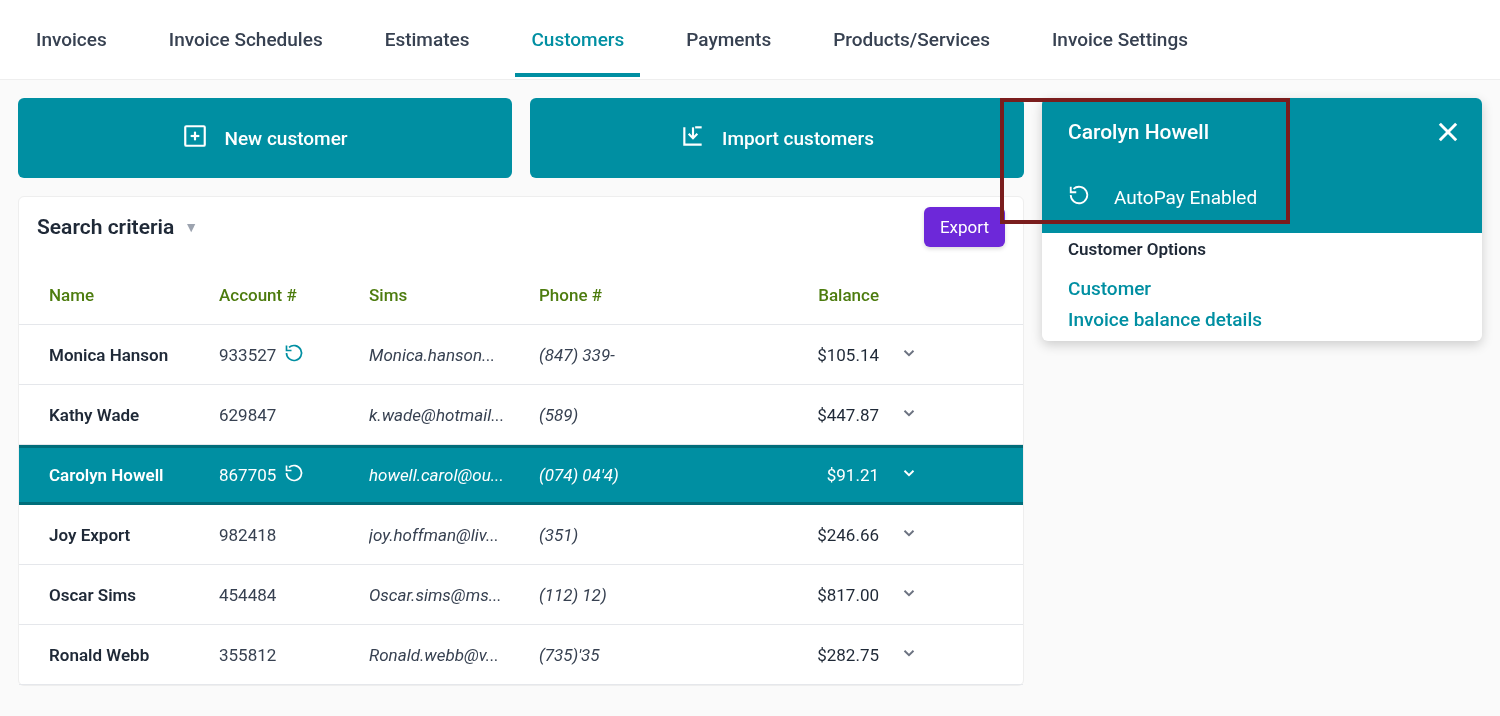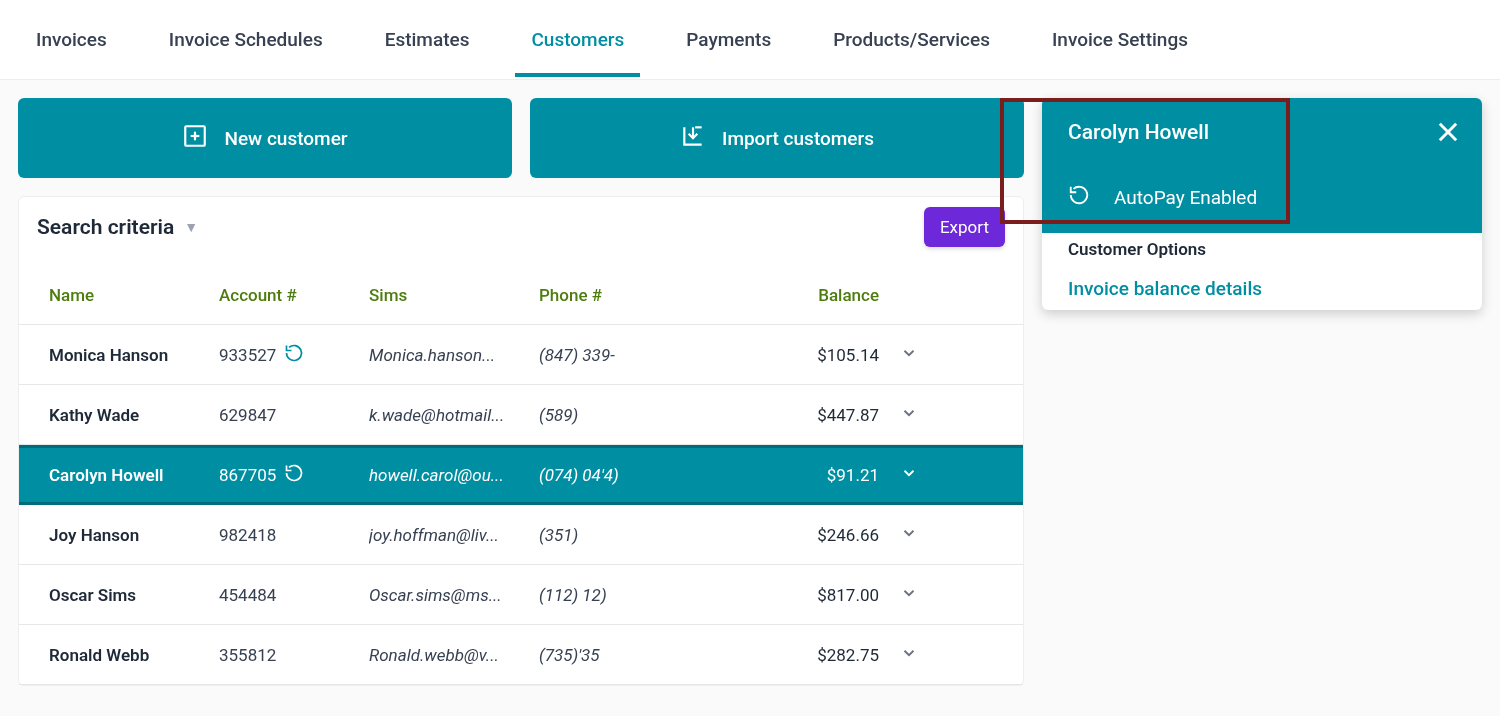--- a/index.html
+++ b/index.html
@@ -292,21 +292,21 @@
                   <polyline points="3 3 3 9 9 9"></polyline>
                 </svg></span></div>
             <div class="mail">howell.carol@ou...</div>
             <div class="phone">(074) 04'4)</div>
             <div class="balance">$91.21</div>
             <div class="chev-cell"><svg width="18" height="18" viewBox="0 0 24 24" fill="none" stroke="currentColor" stroke-width="2.5">
                 <polyline points="6 9 12 15 18 9"></polyline>
               </svg></div>
           </div>
           <div class="trow">
-            <div class="cname">Joy Hanson</div>
+            <div class="cname">Joy Export</div>
             <div class="acct">982418</div>
             <div class="mail">joy.hoffman@liv...</div>
             <div class="phone">(351)</div>
             <div class="balance">$246.66</div>
             <div class="chev-cell"><svg width="18" height="18" viewBox="0 0 24 24" fill="none" stroke="currentColor" stroke-width="2.5">
                 <polyline points="6 9 12 15 18 9"></polyline>
               </svg></div>
           </div>
           <div class="trow">
             <div class="cname">Oscar Sims</div>
@@ -346,18 +346,19 @@
       </div>
       <div class="side-close">
         <svg viewBox="0 0 24 24" stroke="currentColor" stroke-width="2.5">
             <line x1="5" y1="5" x2="19" y2="19"></line>
             <line x1="19" y1="5" x2="5" y2="19"></line>
           </svg>
       </div>
     </div>
     <div class="side-body">
       <div class="side-body-title">Customer Options</div>
+      <div class="side-link">Customer</div>
       <div class="side-link">Invoice balance details</div>
     </div>
   </div>
 </div>
 
 <div class="highlight-box"></div>
 
 </body></html>

